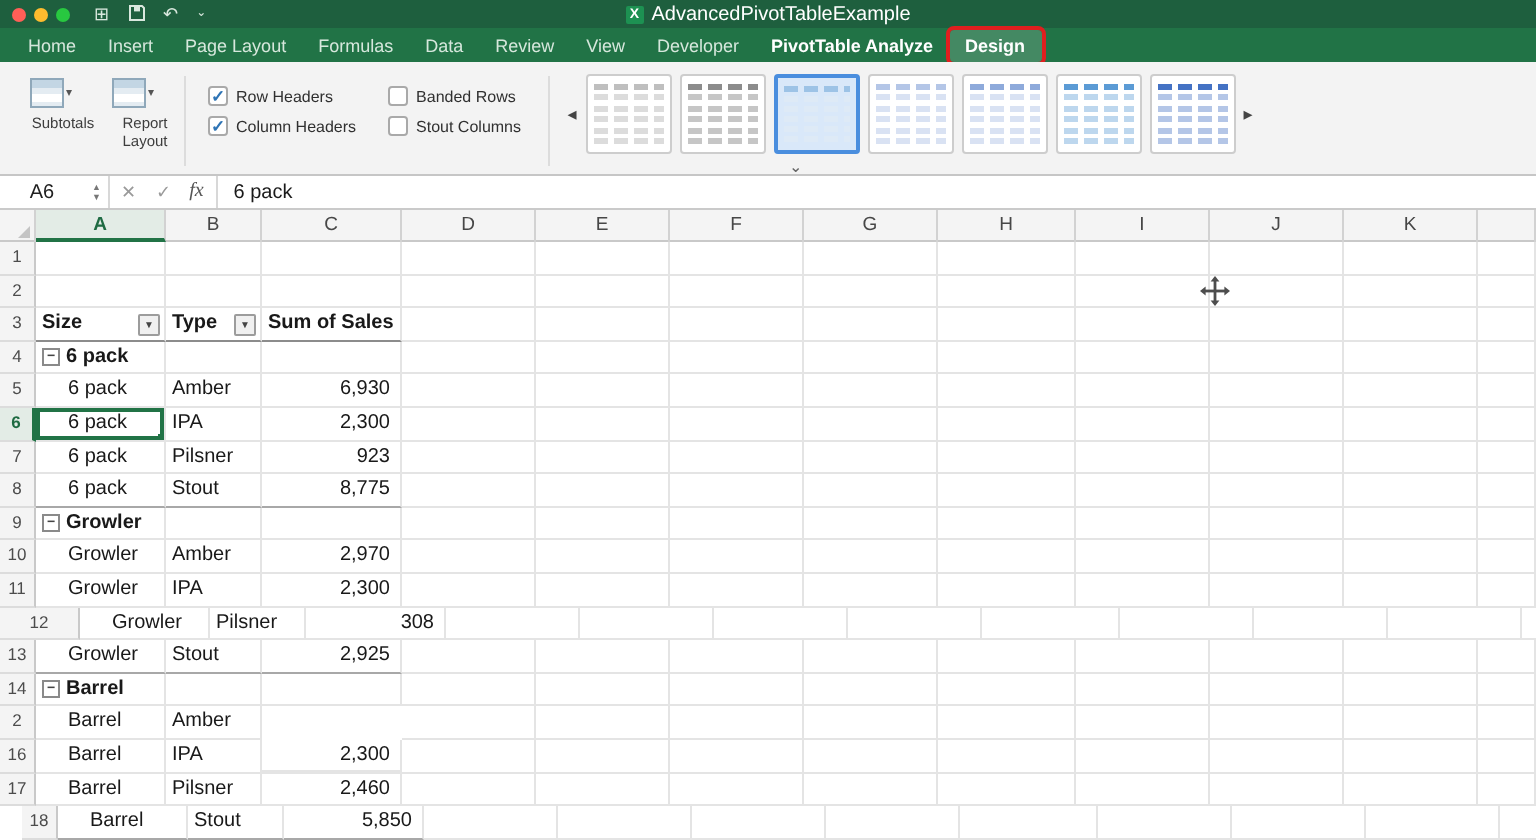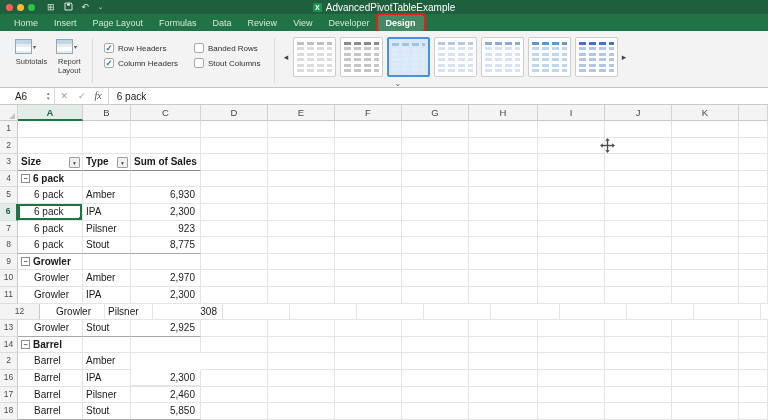--- a/index.html
+++ b/index.html
@@ -29,21 +29,21 @@
   
   .ribbon { position:absolute; top:31px; left:0; width:768px; height:57px; background:#f3f3f3;
     border-bottom:1px solid #c6c6c6; display:flex; align-items:flex-start; padding:5px 2px 2px 5px; }
   .rb-buttons { display:flex; }
   .rb-btn { width:41px; display:flex; flex-direction:column; align-items:center; }
   .ic { display:flex; align-items:center; gap:1px; height:20px; }
   .mini { width:17px; height:15px; border:1px solid #8fa8ba;
     background: linear-gradient(#c3d6e4 0 4px, rgba(0,0,0,0) 4px),
                 repeating-linear-gradient(180deg,#ffffff 0 4px,#e4ecf2 4px 7px); }
   .dd { font-size:6px; color:#555; }
-  .lbl { font-size:7.5px; color:#3d3d3d; line-height:1.15; margin-top:2px;padding-left:12px; }
+  .lbl { font-size:7.5px; color:#3d3d3d; text-align:center; line-height:1.15; margin-top:2px;padding-left:12px; }
   .rb-sep { width:1px; background:#dcdcdc; align-self:stretch; margin:2px 5px; }
   .rb-checks { display:grid; grid-template-rows:repeat(2,auto); grid-auto-flow:column;
     column-gap:16px; row-gap:5px; margin:7px 8px 0 6px; font-size:8px; }
   .cb { display:flex; align-items:center; gap:4px; color:#303030; white-space:nowrap; }
   .box { width:10px; height:10px; border:1px solid #a9a9a9; background:#fff; border-radius:2px;
     font-size:8.5px; line-height:9px; text-align:center; color:#2e74b5; font-weight:bold; flex:none; }
   .gallery { display:flex; align-items:center; gap:2px; margin-left:2px; padding-top:1px; position:relative; }
   .gal-arrow { font-size:9px; color:#444; width:9px; text-align:center; }
   .thumbs { display:flex; gap:4px; }
   .thumb { width:43px; height:40px; background:#fff; border:1px solid #cdcdcd; border-radius:2px;
@@ -119,20 +119,21 @@
 
 <div class="tabbar">
     <div class="tab">Home</div>
     <div class="tab">Insert</div>
     <div class="tab">Page Layout</div>
     <div class="tab">Formulas</div>
     <div class="tab">Data</div>
     <div class="tab">Review</div>
     <div class="tab">View</div>
     <div class="tab">Developer</div>
+    <div class="tab ctx">PivotTable Analyze</div>
     <div class="tab ctx active annotated">Design</div>
   </div>
 
 <div class="ribbon">
   <div class="rb-buttons">
       <div class="rb-btn">
         <div class="ic">
           <div class="mini"></div>
           <div class="dd">▾</div>
         </div>
@@ -507,21 +508,21 @@
       <div class="gcell" style="width: 67px;"></div>
       <div class="gcell" style="width: 67px;"></div>
       <div class="gcell" style="width: 67px;"></div>
       <div class="gcell" style="width: 67px;"></div>
       <div class="gcell" style="width: 69px;"></div>
       <div class="gcell" style="width: 67px;"></div>
       <div class="gcell" style="width: 67px;"></div>
       <div class="gcell" style="width: 67px;"></div>
       <div class="gcell" style="width: 29px;"></div>
     </div>
-    <div class="grow" style="height: 16.6px;">
+    <div class="grow" style="height: 16.6px; margin-left: 11px;">
       <div class="rnum" style="width: 18px;">18</div>
       <div class="gcell pitem gend" style="width: 65px;"><span>Barrel</span></div>
       <div class="gcell gend" style="width: 48px;"><span>Stout</span></div>
       <div class="gcell pnum gend" style="width: 70px;"><span>5,850</span></div>
       <div class="gcell" style="width: 67px;"></div>
       <div class="gcell" style="width: 67px;"></div>
       <div class="gcell" style="width: 67px;"></div>
       <div class="gcell" style="width: 67px;"></div>
       <div class="gcell" style="width: 69px;"></div>
       <div class="gcell" style="width: 67px;"></div>

